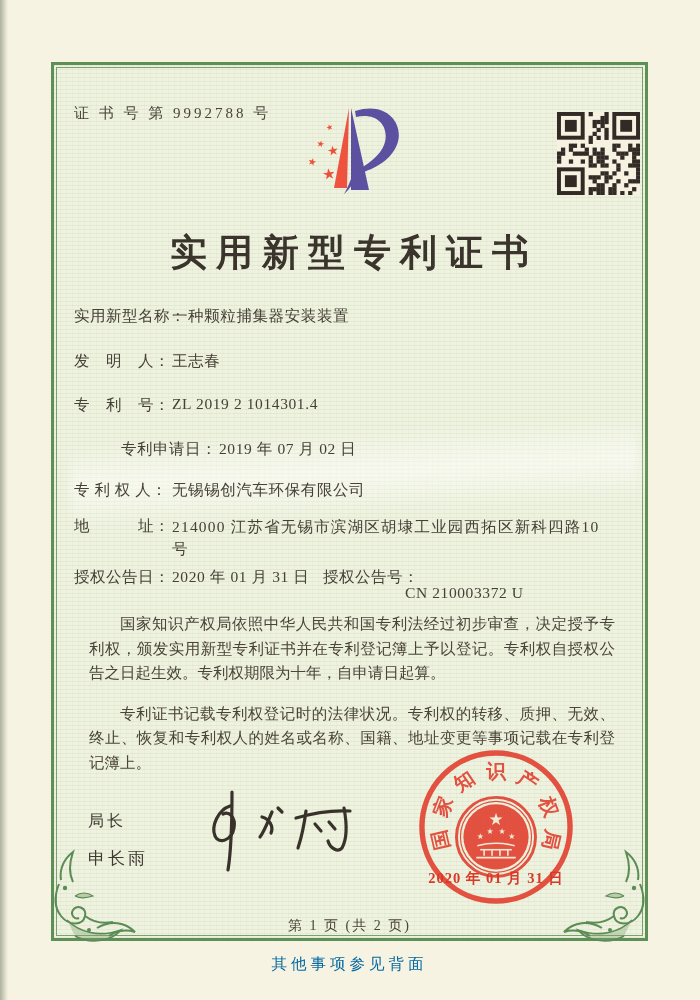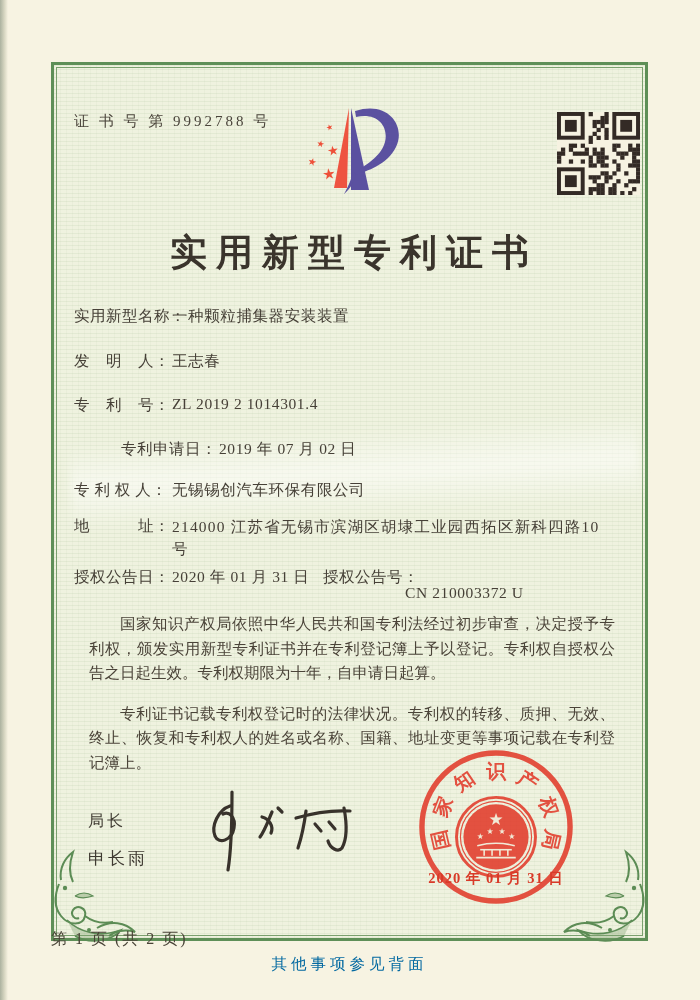--- a/index.html
+++ b/index.html
@@ -29,21 +29,21 @@
   }
   .frame::before{
     content:"";position:absolute;inset:2px;border:1px solid #7aa06e;pointer-events:none;
   }
   .watermark{
     position:absolute;left:70px;top:430px;width:570px;height:85px;
     background:linear-gradient(180deg,rgba(255,255,255,0) 0%,rgba(255,255,253,.55) 50%,rgba(255,255,255,0) 100%);
     transform:rotate(-3deg);filter:blur(5px);pointer-events:none;
   }
   .cert-no{
-    position:absolute;left:74px;top:112px;
+    position:absolute;left:74px;top:104px;
     font-size:15px;letter-spacing:3px;color:#4a443b;
   }
   .logo{position:absolute;left:299px;top:104px;}
   .qr{position:absolute;left:557px;top:112px;background:#f6f2e1;}
   .title{
     position:absolute;left:51px;top:228px;width:597px;margin:0;
     text-align:center;font-size:37px;font-weight:700;color:#3a342c;
     letter-spacing:9px;text-indent:9px;
   }
   .row{position:absolute;left:74px;height:22px;font-size:15.5px;color:#464037;white-space:nowrap;}
@@ -63,22 +63,22 @@
   .paras p{margin:16px;text-indent:2em;}
   .director-title{position:absolute;left:88px;top:811px;font-size:16px;letter-spacing:3px;color:#3f3a32;}
   .director-name{position:absolute;left:88px;top:847px;font-size:17px;letter-spacing:3px;color:#3f3a32;}
   .signature{position:absolute;left:196px;top:786px;}
   .seal-svg{position:absolute;left:417px;top:748px;opacity:.88;}
   .seal-date{
     position:absolute;left:420px;top:869px;width:152px;text-align:center;
     color:#d93a28;font-size:14.5px;font-weight:600;letter-spacing:1px;
   }
   .page-num{
-    position:absolute;left:51px;top:917px;width:597px;
-    font-size:16px;letter-spacing:2px;color:#494337;margin-top:12px;
+    position:absolute;left:51px;top:917px;width:597px;text-align:center;
+    font-size:14px;letter-spacing:2px;color:#494337;
   }
   .back-note{
     position:absolute;left:51px;top:954px;width:597px;text-align:center;
     font-size:15.5px;letter-spacing:4px;color:#0369a1;
   }
   .corner{position:absolute;pointer-events:none;}
   .corner-left{left:45px;top:836px;}
   .corner-right{left:548px;top:836px;transform:scaleX(-1);}
 </style>
 </head>

